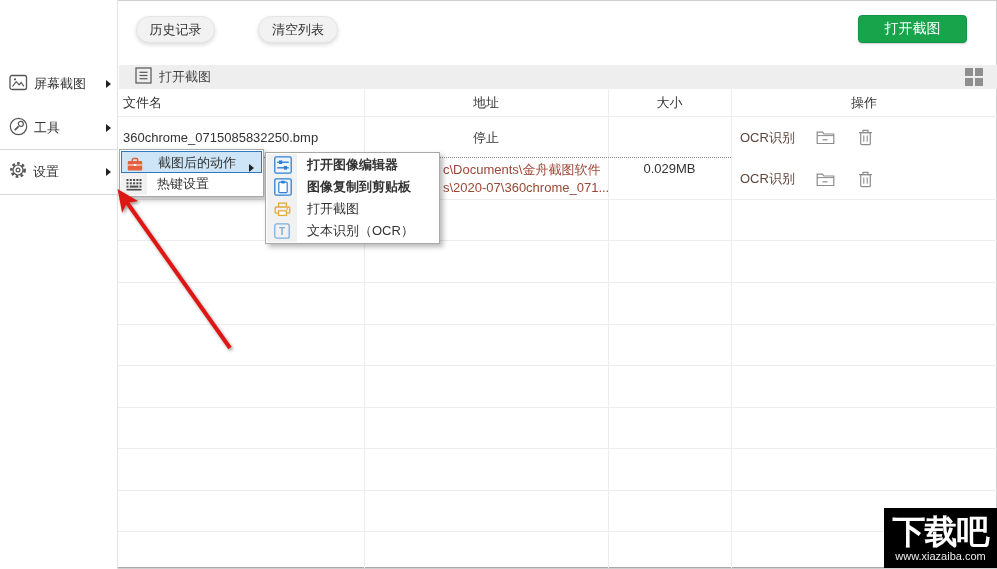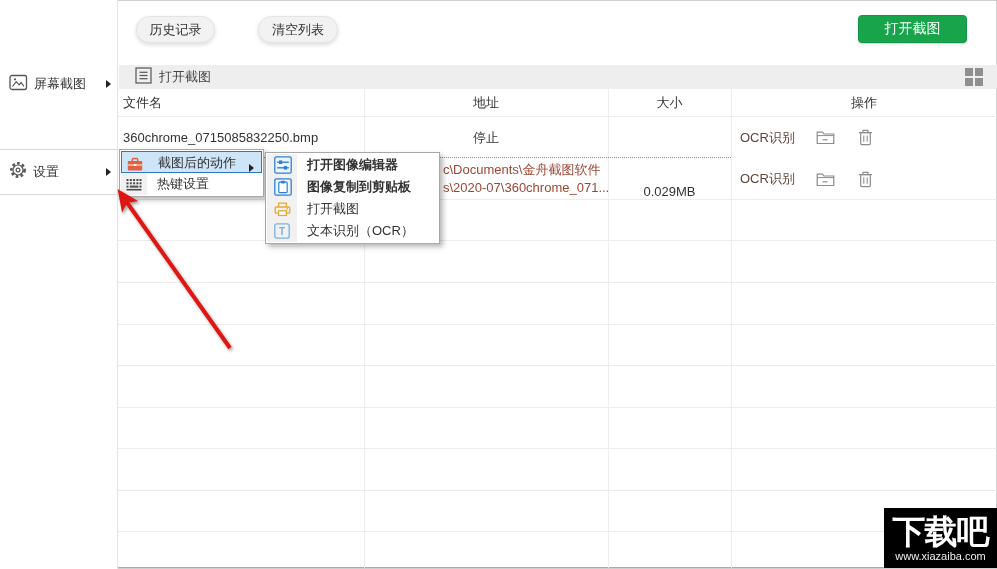--- a/index.html
+++ b/index.html
@@ -84,20 +84,31 @@
   <aside class="sidebar">
     <div class="side-item" style="top:69px;">
       <span>
         <svg width="19" height="17" viewBox="0 0 19 17">
             <rect x="1" y="1.5" width="16.5" height="14" rx="2" fill="none" stroke="#555" stroke-width="1.3"></rect>
             <path d="M3.5,12.5 L7.2,7.6 l2.9,3.3 2-2.4 2.8,3.9" fill="none" stroke="#555" stroke-width="1.2"></path>
             <circle cx="6" cy="5.3" r="1.1" fill="#555"></circle>
           </svg>
       </span>
       <span class="lbl">屏幕截图</span>
+      <span class="caret"></span>
+    </div>
+    <div class="side-item" style="top:113px;">
+      <span>
+        <svg width="19" height="19" viewBox="0 0 19 19">
+            <circle cx="9.5" cy="9.5" r="8.2" fill="none" stroke="#555" stroke-width="1.2"></circle>
+            <path d="M5.8,13.2 L9.6,9.4" stroke="#555" stroke-width="1.7" fill="none"></path>
+            <path d="M9.2,6.4 a2.6,2.6 0 1 1 3.1,3.1 l-1.4,-0.4 -1.3,-1.3 z" fill="none" stroke="#555" stroke-width="1.2"></path>
+          </svg>
+      </span>
+      <span class="lbl">工具</span>
       <span class="caret"></span>
     </div>
     <div class="side-sep" style="top:149px;"></div>
     <div class="side-item" style="top:157px;">
       <span>
         <svg width="18" height="18" viewBox="0 0 18 18">
             <circle cx="9" cy="9" r="6.6" fill="none" stroke="#555" stroke-width="2.6" stroke-dasharray="2.6 2.4"></circle>
             <circle cx="9" cy="9" r="5" fill="none" stroke="#555" stroke-width="1.2"></circle>
             <circle cx="9" cy="9" r="1.9" fill="none" stroke="#555" stroke-width="1.2"></circle>
           </svg>
@@ -165,21 +176,21 @@
       </span>
     </div>
   </div>
   <div class="dotted-line"></div>
 
   <div>
     <div class="cell" style="left:443px; top:161px;">
       <div class="addr-red">c\Documents\金舟截图软件</div>
       <div class="addr-red">s\2020-07\360chrome_071...</div>
     </div>
-    <div class="cell" style="left:608px; top:171px; width:123px; height:42px; line-height:42px; text-align:center;">0.029MB</div>
+    <div class="cell" style="left:608px; top:148px; width:123px; height:42px; line-height:42px; text-align:center;">0.029MB</div>
     <div class="ops" style="top:158px; height:42px;">
       <span class="ocr">OCR识别</span>
       <span class="ic-btn" style="margin-left:21px;">
         <svg width="19" height="15" viewBox="0 0 19 15">
             <path d="M1.2,2.2 h5.2 l1.6,1.8 h9.8 v9.5 h-16.6 z" fill="none" stroke="#8c8c8c" stroke-width="1.2"></path>
             <path d="M1.2,5.6 h16.6" stroke="#8c8c8c" stroke-width="1"></path>
             <line x1="6.5" y1="9.8" x2="11.5" y2="9.8" stroke="#8c8c8c" stroke-width="1.2"></line>
           </svg>
       </span>
       <span class="ic-btn" style="margin-left:23px;">

